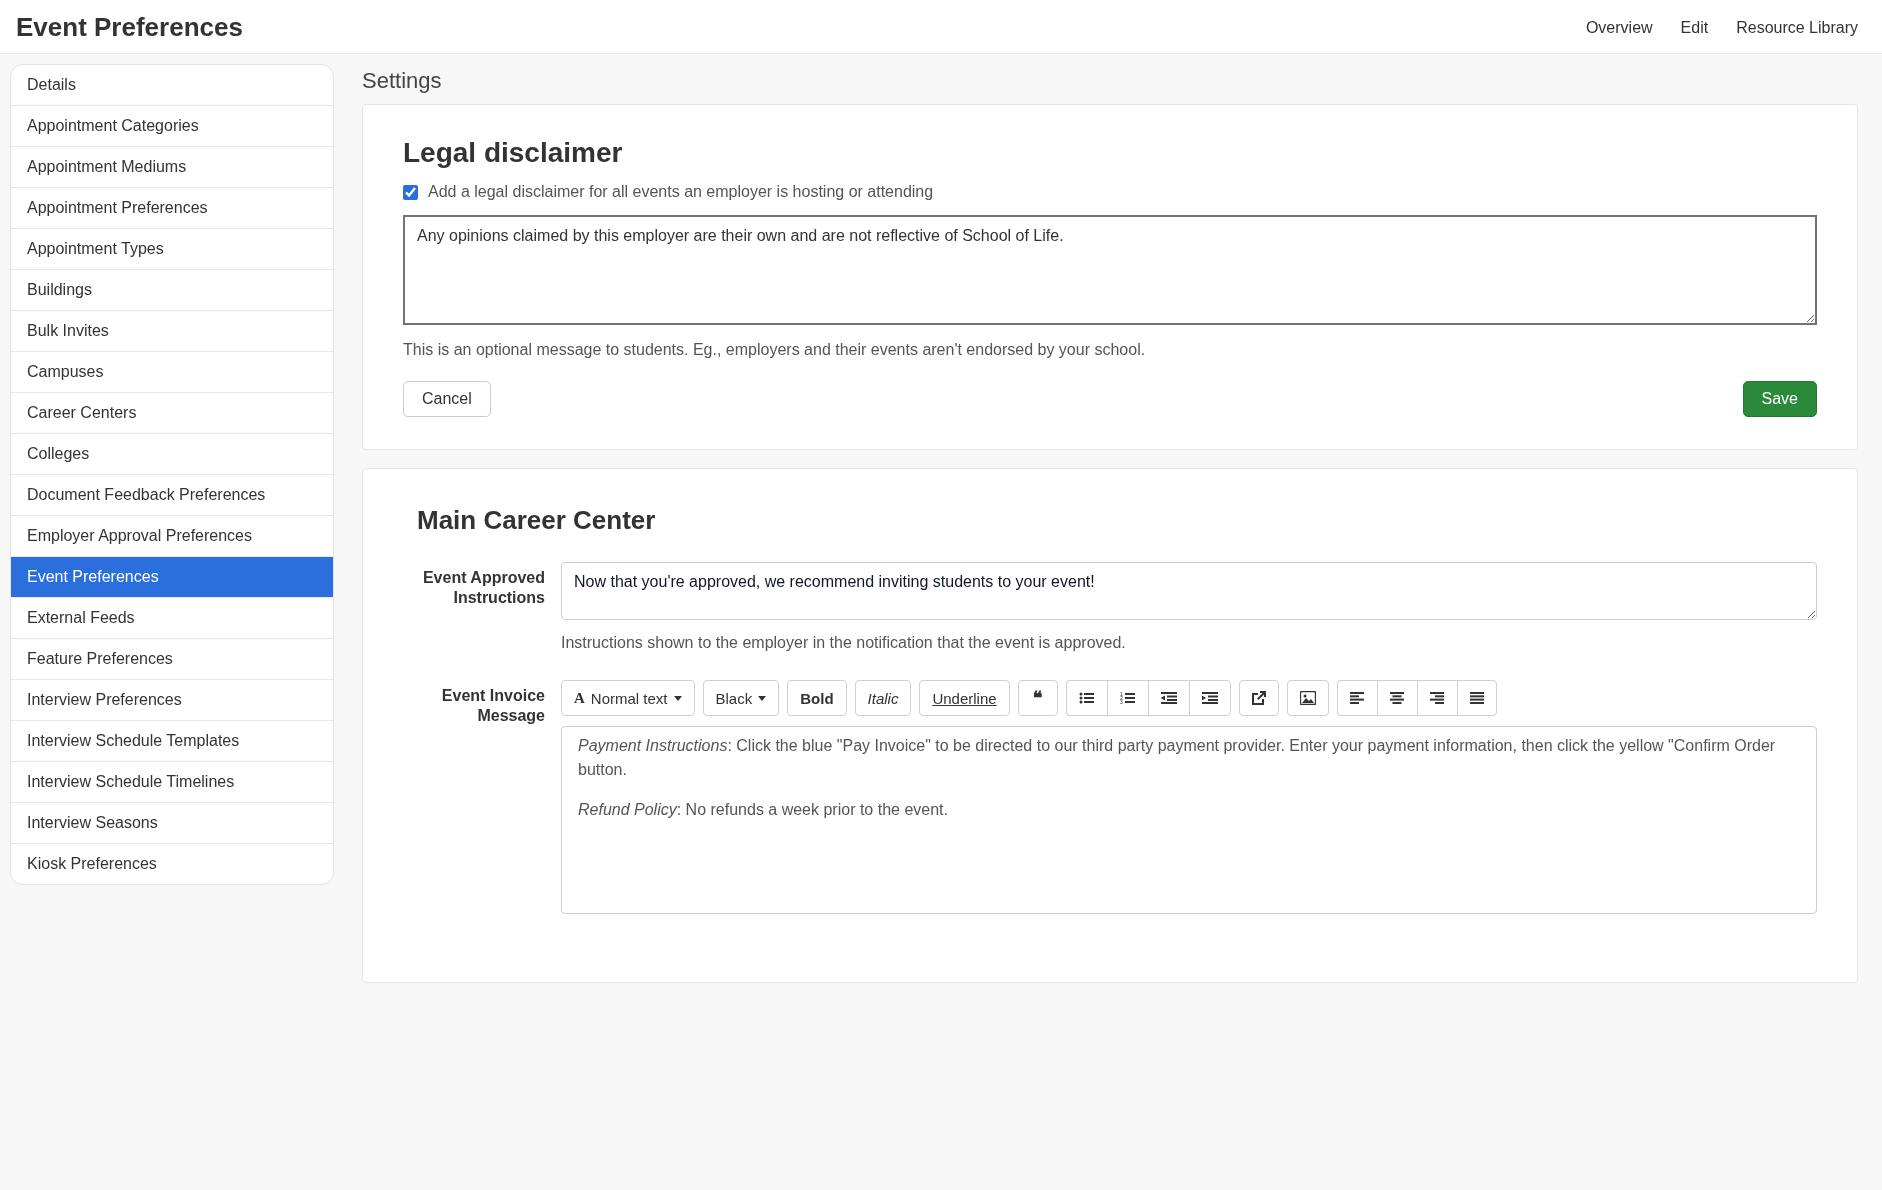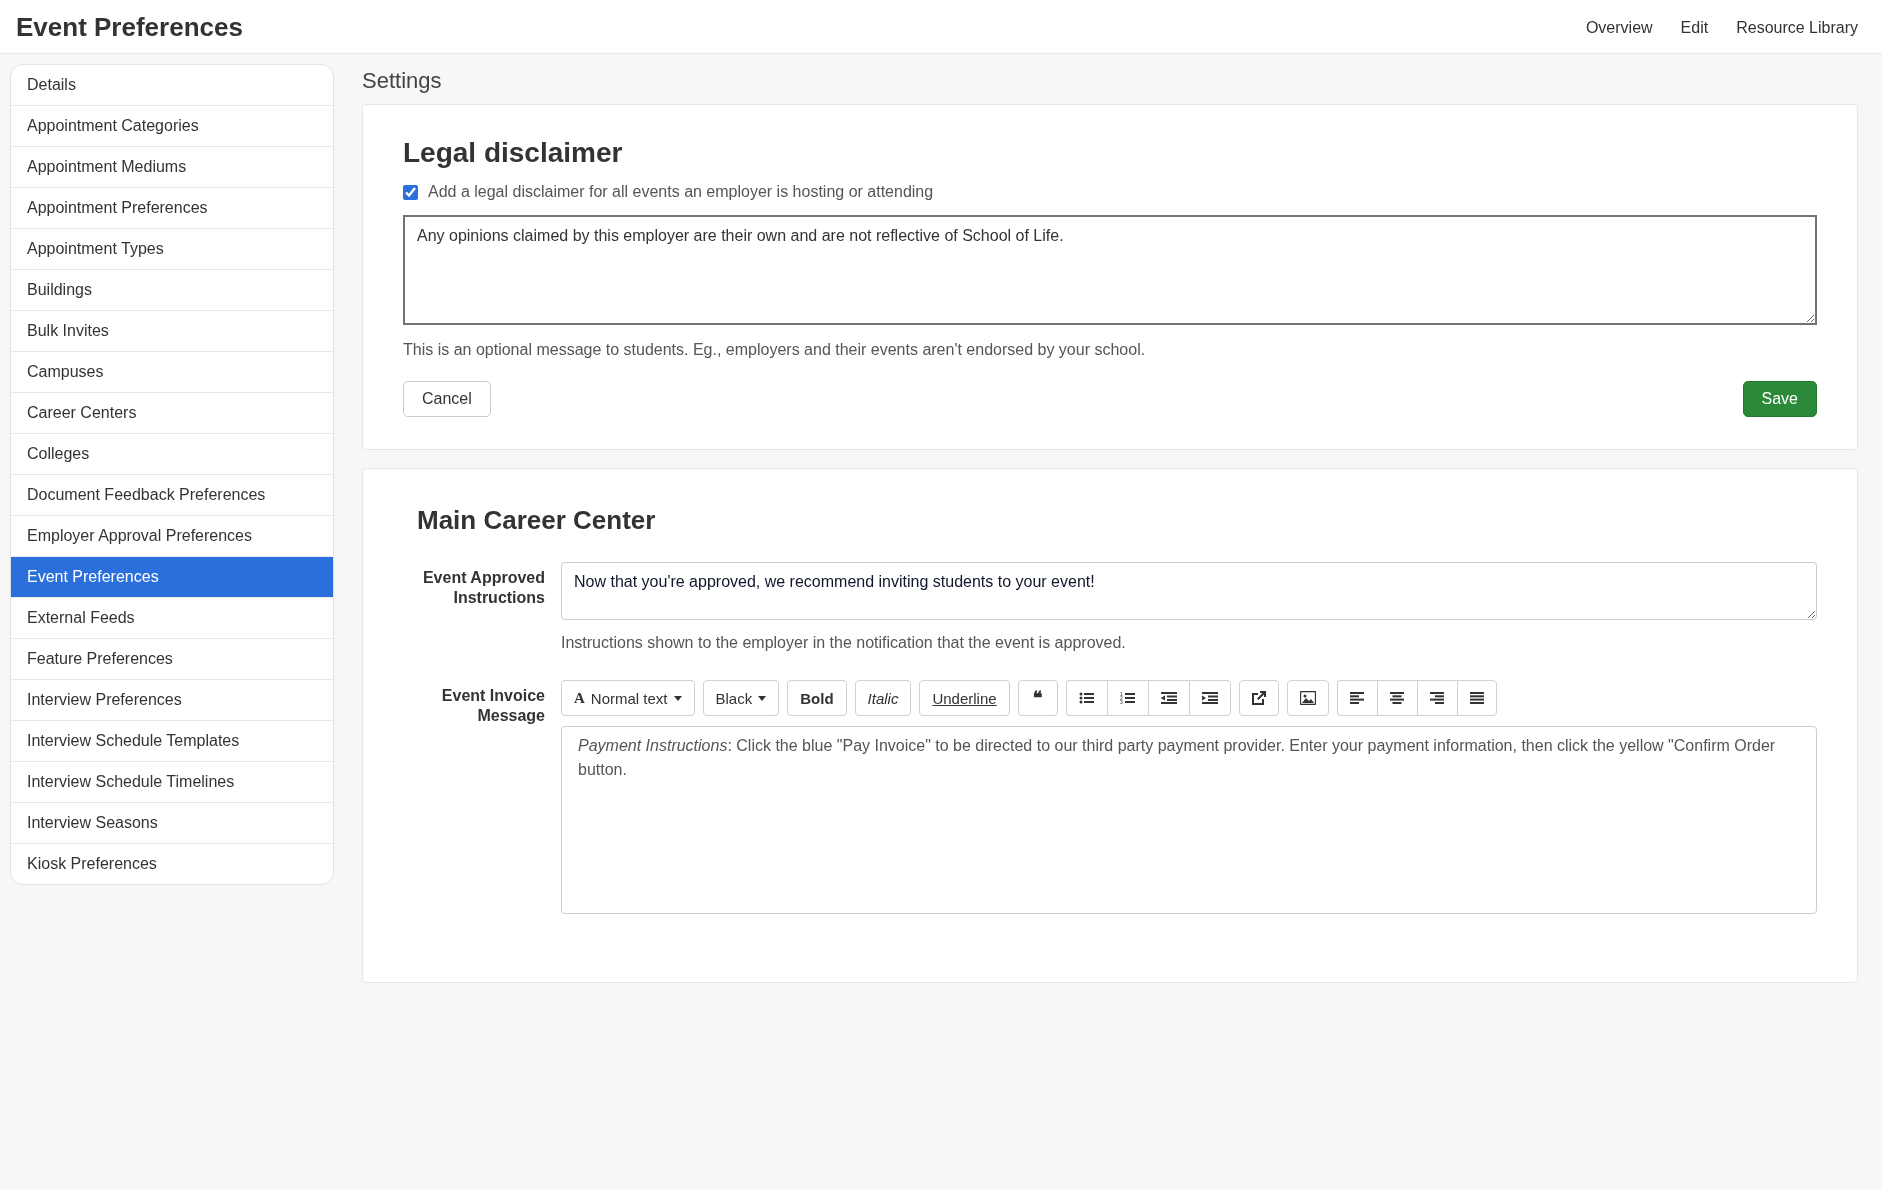--- a/index.html
+++ b/index.html
@@ -210,18 +210,19 @@
                     <rect x="0" y="3.3" width="14" height="2" fill="#333"></rect>
                     <rect x="0" y="6.6" width="14" height="2" fill="#333"></rect>
                     <rect x="0" y="10" width="14" height="2" fill="#333"></rect>
                   </svg>
               </button>
             </div>
           </div>
 
           <div class="editor" contenteditable="true" style="">
             <p><em>Payment Instructions</em><span>: Click the blue "Pay Invoice" to be directed to our third party payment provider. Enter your payment information, then click the yellow "Confirm Order button.</span></p>
+            <p style="margin-top:16px;"><em>Refund Policy</em><span>: No refunds a week prior to the event.</span></p>
           </div>
         </div>
       </div>
     </section>
   </main>
 </div>
 
 </body></html>

